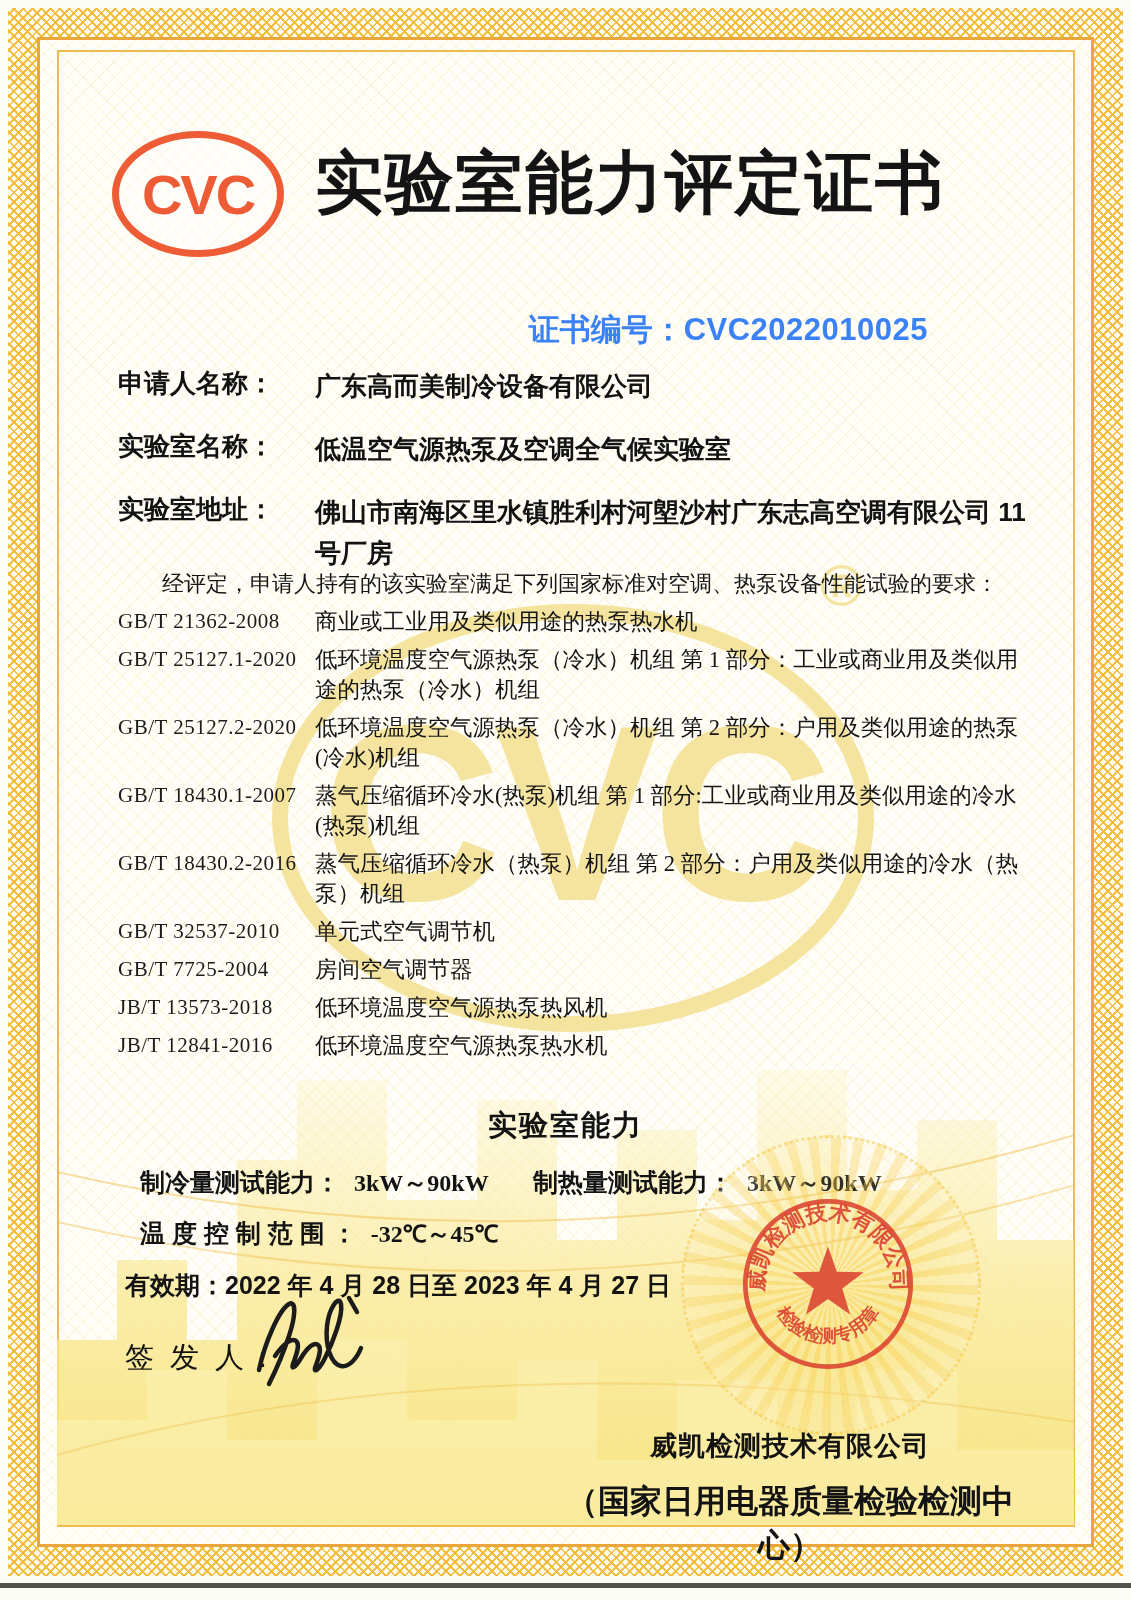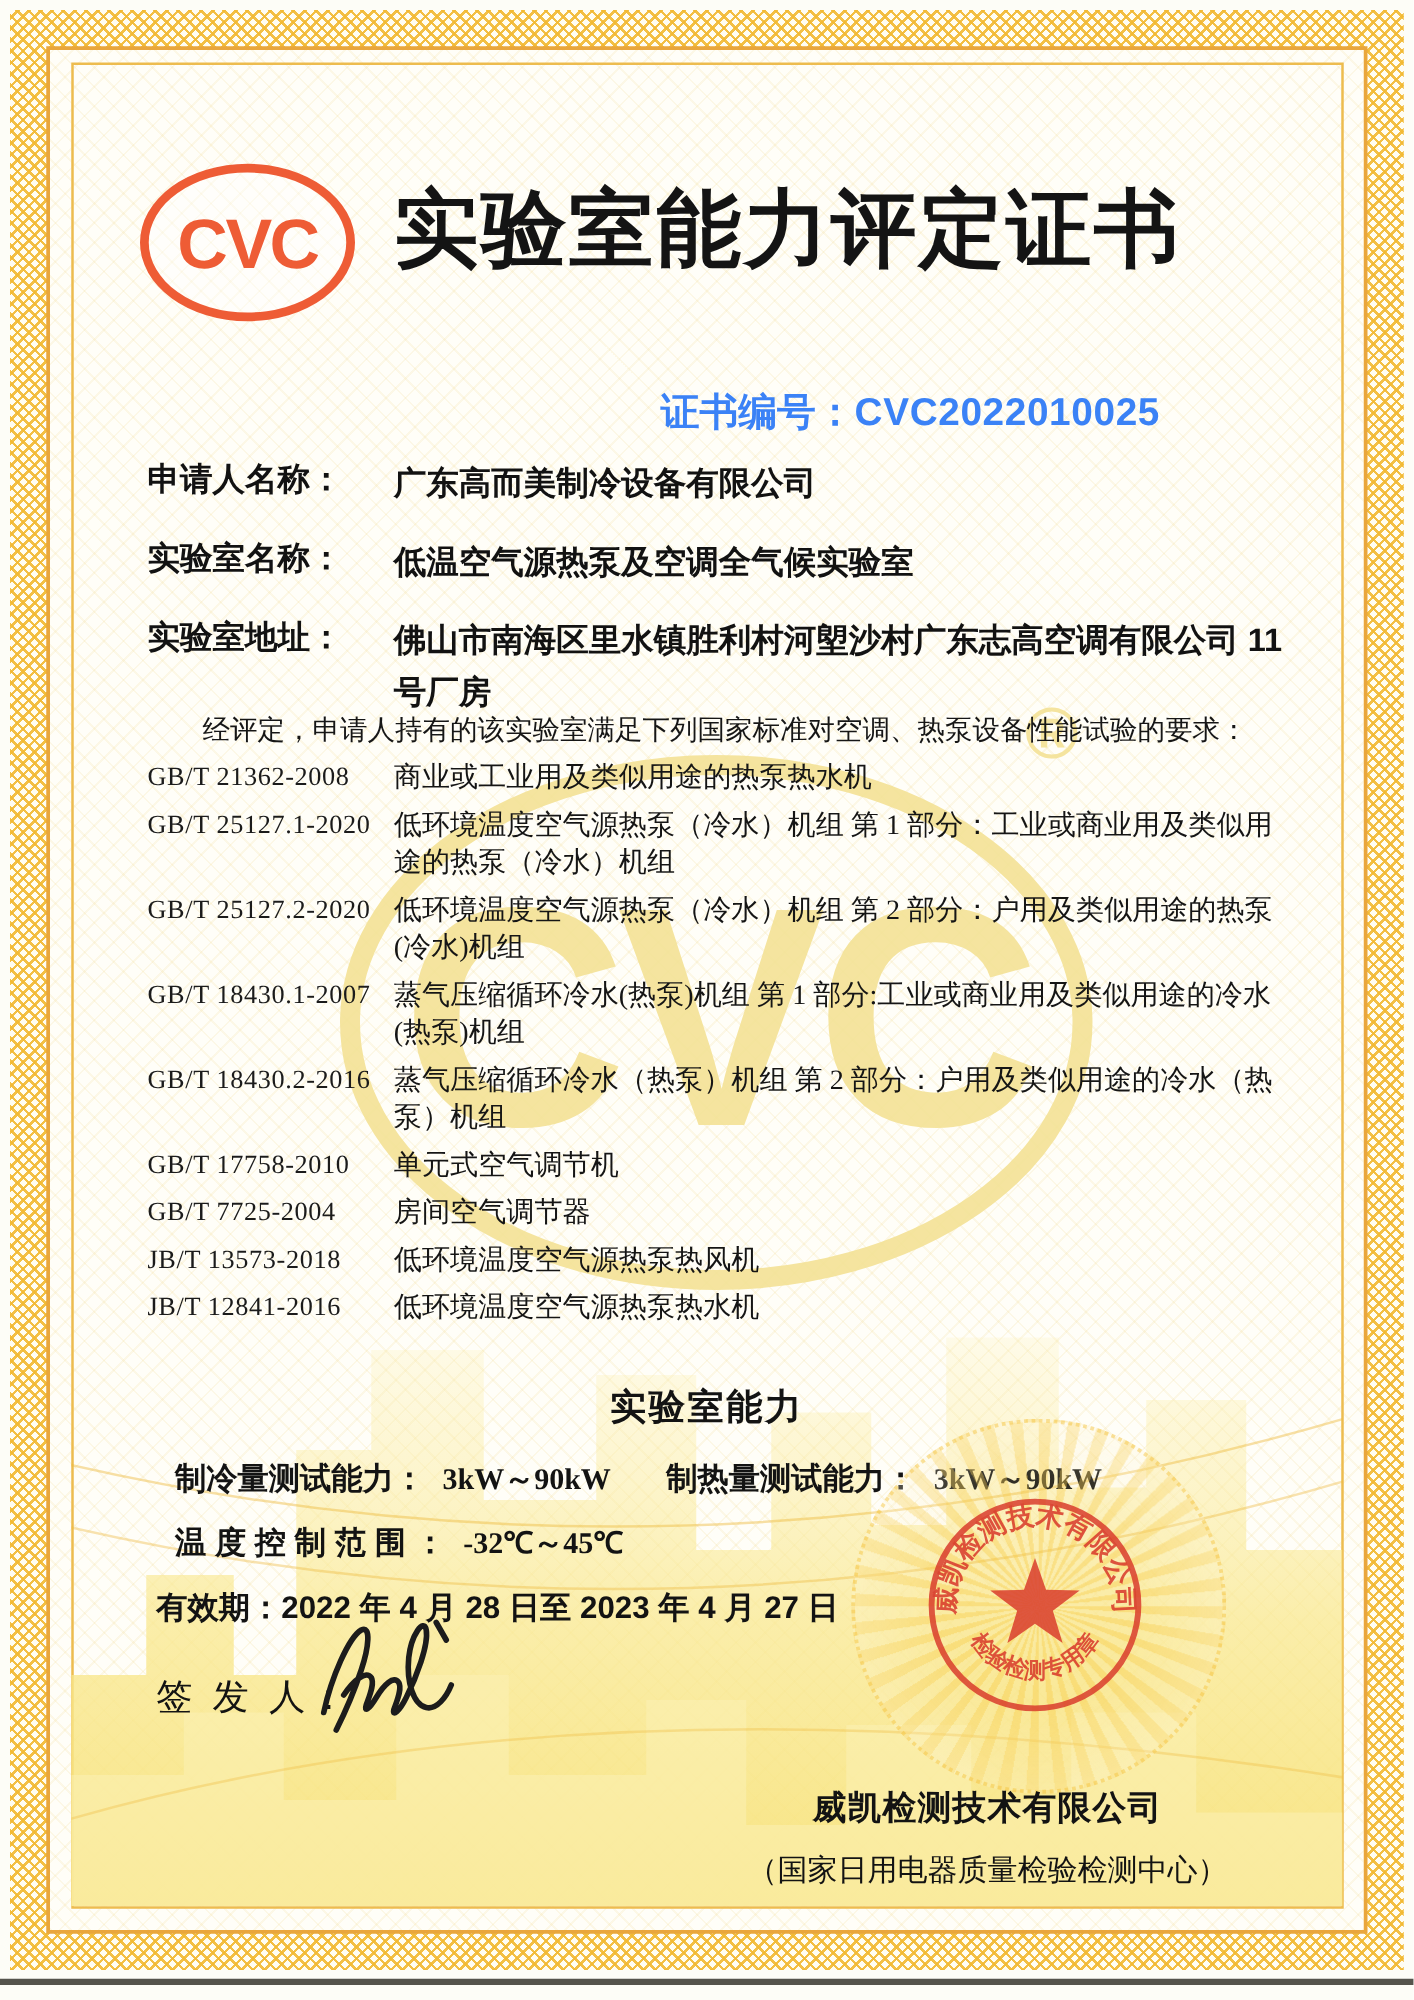--- a/index.html
+++ b/index.html
@@ -60,21 +60,21 @@
   .validity{position:absolute;left:125px;top:1269px;font-size:25px;font-weight:700;color:#131313;white-space:nowrap;}
   .signer{position:absolute;left:125px;top:1338px;font-size:29px;font-weight:400;letter-spacing:4px;color:#131313;white-space:nowrap;}
   .signature{position:absolute;left:245px;top:1292px;width:145px;height:105px;}
 
   
   .stamp{position:absolute;left:734px;top:1190px;width:188px;height:188px;opacity:.92;}
 
   
   .footer{position:absolute;left:555px;top:1428px;width:470px;text-align:center;color:#131313;}
   .footer-company{font-size:27px;font-weight:700;letter-spacing:1px;}
-  .footer-center{font-size:24px;font-weight:400;margin-top:16px;}
+  .footer-center{font-size:32px;font-weight:700;margin-top:16px;}
 </style>
 </head>
 <body>
 
 <div class="page">
 
   <div class="border-band"></div>
   <div class="inner-panel"></div>
   <div class="thin-frame"></div>
   <div class="scan-line"></div>
@@ -138,21 +138,21 @@
       <div class="std-code">GB/T 18430.1-2007</div>
       <div class="std-name">蒸气压缩循环冷水(热泵)机组 第 1 部分:工业或商业用及类似用途的冷水(热泵)机组</div>
     </div>
 
     <div class="std-row">
       <div class="std-code">GB/T 18430.2-2016</div>
       <div class="std-name">蒸气压缩循环冷水（热泵）机组 第 2 部分：户用及类似用途的冷水（热泵）机组</div>
     </div>
 
     <div class="std-row">
-      <div class="std-code">GB/T 17758-2010</div>
+      <div class="std-code">GB/T 32537-2010</div>
       <div class="std-name">单元式空气调节机</div>
     </div>
 
     <div class="std-row">
       <div class="std-code">GB/T 7725-2004</div>
       <div class="std-name">房间空气调节器</div>
     </div>
 
     <div class="std-row">
       <div class="std-code">JB/T 13573-2018</div>

